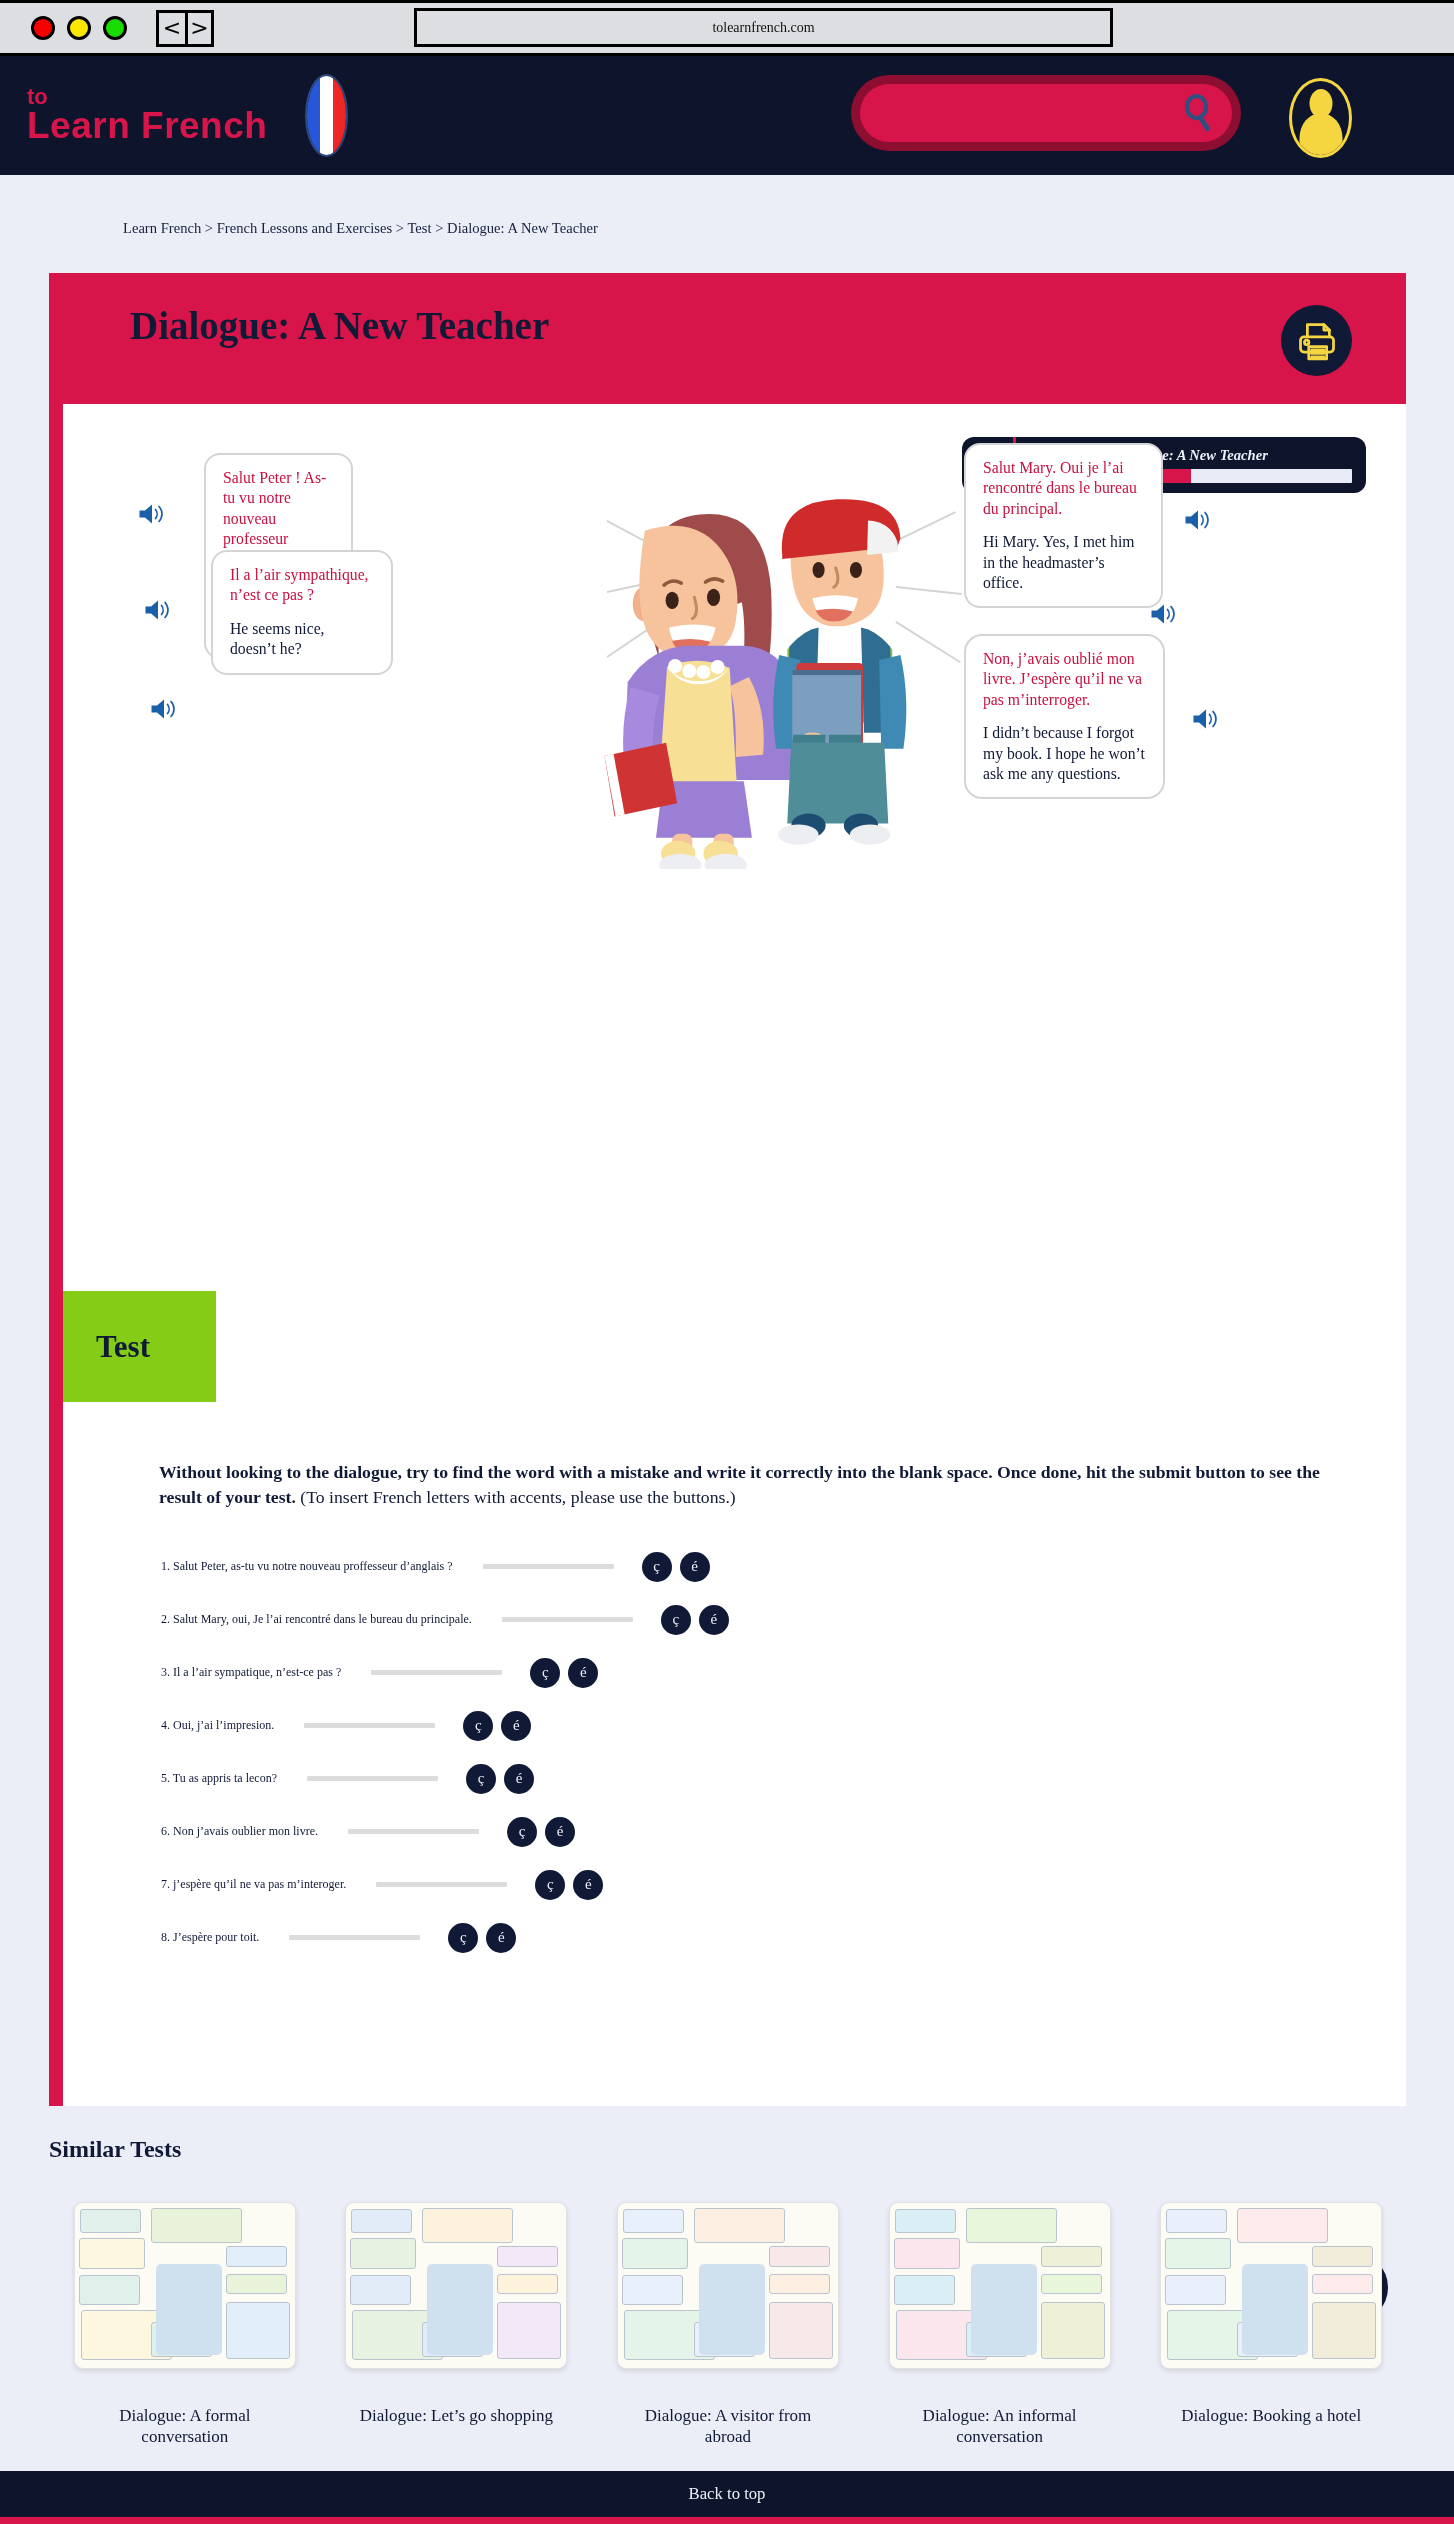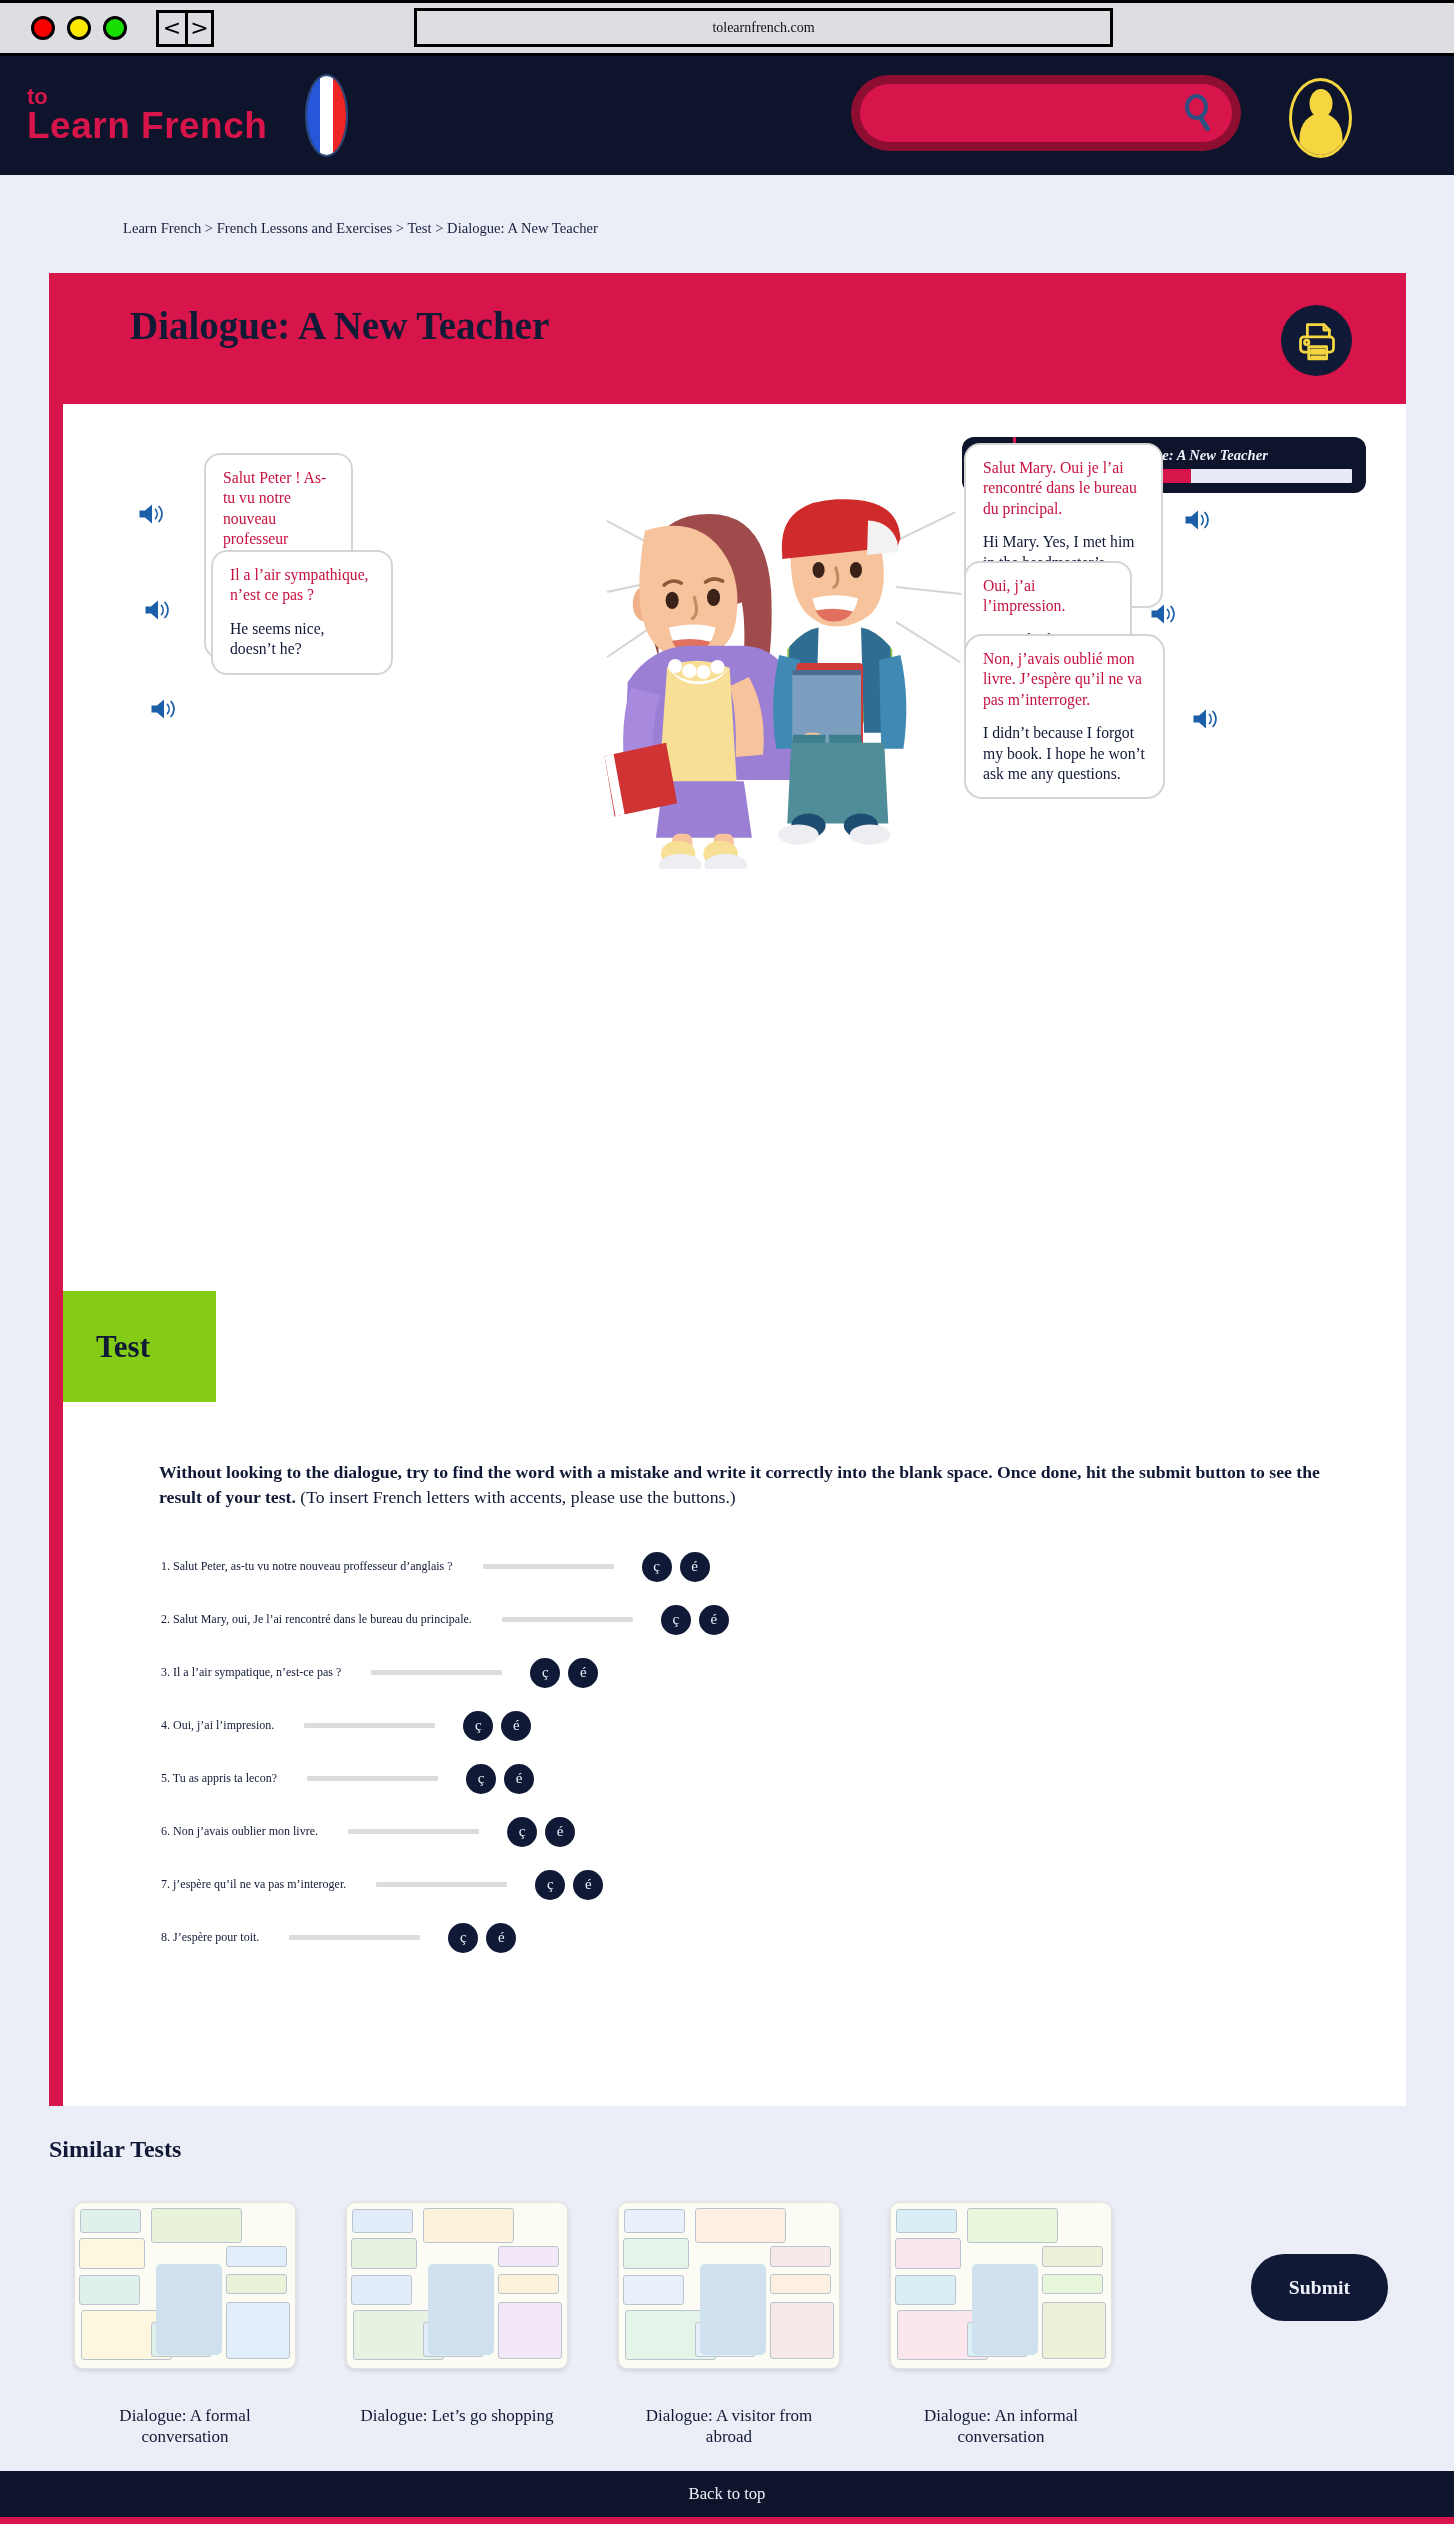--- a/index.html
+++ b/index.html
@@ -366,24 +366,20 @@
       <div class="en">Hi Mary. Yes, I met him in the headmaster’s office.</div>
     </div>
     <div class="speaker" style="left:1121px; top:104px;">
       <svg viewBox="0 0 58 48" fill="#1b5fa8">
           <path d="M3 17h11l14-12v38l-14-12H3z"></path>
           <path d="M35 15a14 14 0 010 18" stroke="#1b5fa8" stroke-width="3.4" fill="none" stroke-linecap="round"></path>
           <path d="M42 9a22 22 0 010 30" stroke="#1b5fa8" stroke-width="3.4" fill="none" stroke-linecap="round"></path>
         </svg>
     </div>
 
-    <div class="bubble" style="left:901px; top:157px; width:168px;">
-      <div class="fr">Oui, j’ai l’impression.</div>
-      <div class="en">Yes, I think so.</div>
-    </div>
     <div class="speaker" style="left:1087px; top:198px;">
       <svg viewBox="0 0 58 48" fill="#1b5fa8">
           <path d="M3 17h11l14-12v38l-14-12H3z"></path>
           <path d="M35 15a14 14 0 010 18" stroke="#1b5fa8" stroke-width="3.4" fill="none" stroke-linecap="round"></path>
           <path d="M42 9a22 22 0 010 30" stroke="#1b5fa8" stroke-width="3.4" fill="none" stroke-linecap="round"></path>
         </svg>
     </div>
 
     <div class="bubble" style="left:901px; top:230px; width:201px;border-radius:18px;">
       <div class="fr">Non, j’avais oublié mon livre. J’espère qu’il ne va pas m’interroger.</div>
@@ -531,20 +527,35 @@
         <div class="tb" style="left: 151px; top: 43px; width: 61px; height: 21px; background: rgb(238, 240, 216);"></div>
         <div class="tb" style="left: 4px; top: 72px; width: 61px; height: 30px; background: rgb(217, 238, 245);"></div>
         <div class="tb" style="left: 151px; top: 71px; width: 61px; height: 20px; background: rgb(232, 247, 220);"></div>
         <div class="tb" style="left: 6px; top: 107px; width: 91px; height: 50px; background: rgb(251, 230, 238);"></div>
         <div class="tb" style="left: 151px; top: 99px; width: 64px; height: 57px; background: rgb(238, 240, 216);"></div>
         <div class="tb" style="left: 76px; top: 119px; width: 61px; height: 35px; background: rgb(217, 238, 245);"></div>
         <div style="position: absolute; left: 81px; top: 61px; width: 66px; height: 91px; border-radius: 5px; background: rgb(207, 225, 238);"></div>
       </div>
       <div class="scaption">Dialogue: An informal conversation</div>
     </div>
+    <div class="scard">
+      <div class="thumb">
+        <div class="tb" style="left: 5px; top: 6px; width: 61px; height: 24px; background: rgb(233, 240, 251);"></div>
+        <div class="tb" style="left: 76px; top: 5px; width: 91px; height: 35px; background: rgb(253, 234, 234);"></div>
+        <div class="tb" style="left: 4px; top: 35px; width: 66px; height: 31px; background: rgb(228, 246, 232);"></div>
+        <div class="tb" style="left: 151px; top: 43px; width: 61px; height: 21px; background: rgb(240, 236, 217);"></div>
+        <div class="tb" style="left: 4px; top: 72px; width: 61px; height: 30px; background: rgb(233, 240, 251);"></div>
+        <div class="tb" style="left: 151px; top: 71px; width: 61px; height: 20px; background: rgb(253, 234, 234);"></div>
+        <div class="tb" style="left: 6px; top: 107px; width: 91px; height: 50px; background: rgb(228, 246, 232);"></div>
+        <div class="tb" style="left: 151px; top: 99px; width: 64px; height: 57px; background: rgb(240, 236, 217);"></div>
+        <div class="tb" style="left: 76px; top: 119px; width: 61px; height: 35px; background: rgb(233, 240, 251);"></div>
+        <div style="position: absolute; left: 81px; top: 61px; width: 66px; height: 91px; border-radius: 5px; background: rgb(207, 225, 238);"></div>
+      </div>
+      <div class="scaption">Dialogue: Booking a hotel</div>
+    </div>
   </div>
 
 <div class="backtotop">Back to top</div>
 
 <div class="footer" id="footer">
     <div class="fcol"></div>
     <div class="fcol"></div>
     <div class="fcol"></div>
     <div class="fcol"></div>
   </div>

